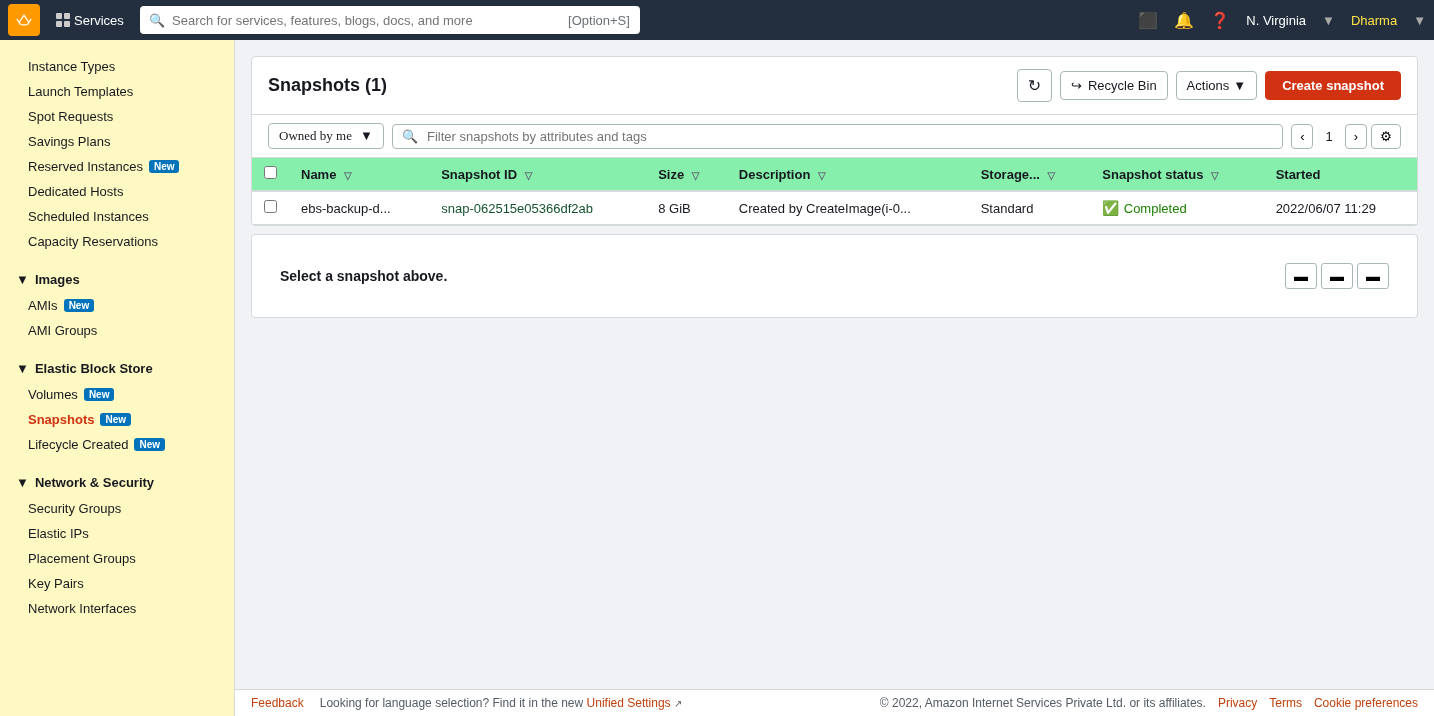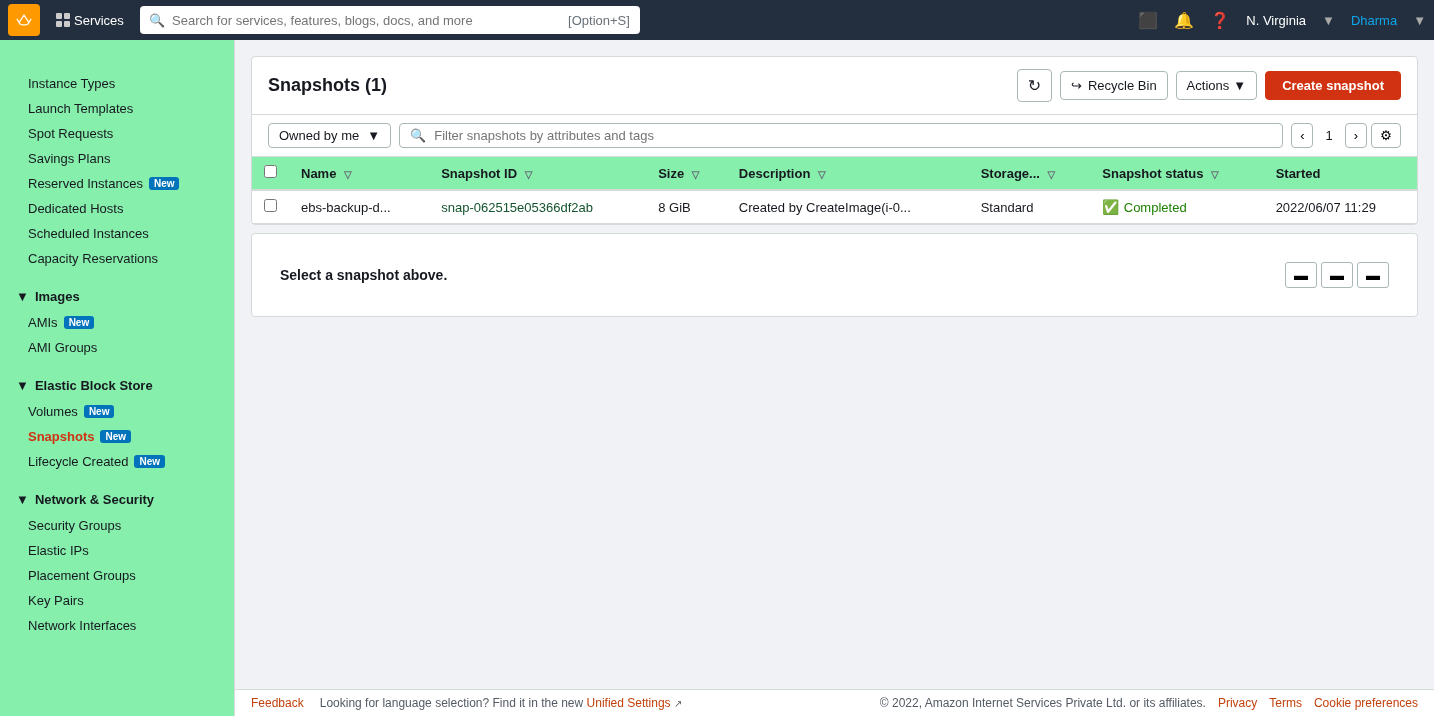--- a/index.html
+++ b/index.html
@@ -43,37 +43,37 @@
       gap: 6px;
     }
     .search-bar input {
       border: none; outline: none; font-size: 13px; width: 100%; color: #16191f;
     }
     .nav-right {
       margin-left: auto;
       display: flex; align-items: center; gap: 16px; color: #ccc; font-size: 13px;
     }
     .nav-right .region { color: #fff; cursor: pointer; }
-    .nav-right .user { color: #0ea5e9; cursor: pointer; text-align: center; }
+    .nav-right .user { color: #fde047; cursor: pointer; text-align: center; }
 
     
     .layout {
       display: flex;
       margin-top: 40px;
       height: calc(716px - 40px);
     }
 
     
     .sidebar {
       width: 235px;
-      background: #86efac;
+      background: #fef9c3;
       border-right: 1px solid #d5dbdb;
       overflow-y: auto;
       flex-shrink: 0;
-      padding: 25px 0;
+      padding: 8px 0;
     }
     .sidebar-section {
       padding: 6px 0;
     }
     .sidebar-section-header {
       display: flex; align-items: center; gap: 6px;
       padding: 6px 16px;
       font-weight: 700; font-size: 13px; cursor: pointer;
       color: #16191f;
     }
@@ -157,21 +157,21 @@
       align-items: center;
       padding: 8px 16px;
       gap: 8px;
       border-bottom: 1px solid #d5dbdb;
     }
     .select-filter {
       display: flex; align-items: center;
       border: 1px solid #aab7b8; border-radius: 4px;
       padding: 4px 10px;
       background: #fff; cursor: pointer;
-      gap: 8px; font-size: 13px;
+      gap: 8px; font-size: 13px; font-family: Liberation Serif, serif;
     }
     .search-input {
       flex: 1; display: flex; align-items: center;
       border: 1px solid #aab7b8; border-radius: 4px;
       padding: 4px 10px; background: #fff; gap: 8px;
     }
     .search-input input {
       border: none; outline: none; font-size: 13px; width: 100%; background: transparent;
     }
     .pagination-controls {

